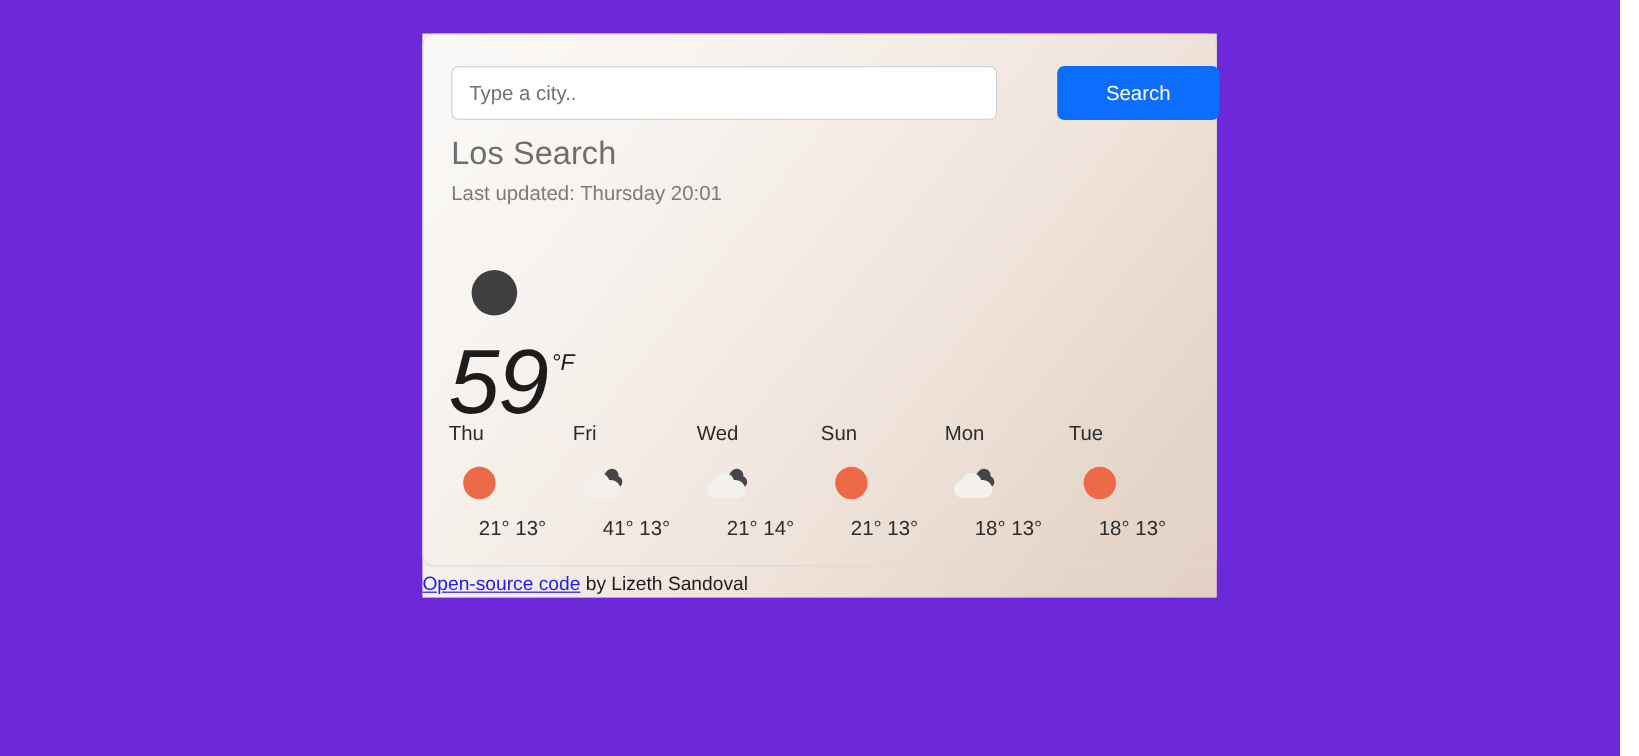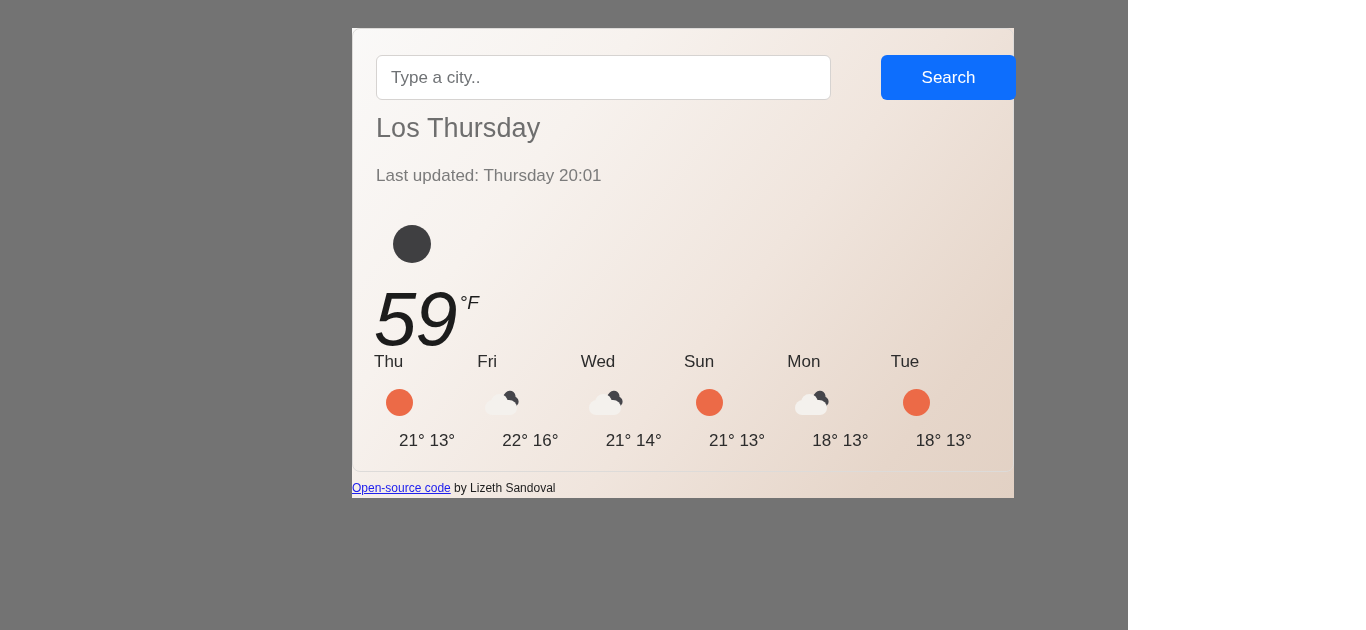--- a/index.html
+++ b/index.html
@@ -9,23 +9,23 @@
     padding: 0;
     width: 1366px;
     height: 630px;
     background: #ffffff;
     font-family: "Liberation Sans", sans-serif;
     overflow: hidden;
   }
 
   #app-root {
     position: relative;
-    width: 1128px;
+    width: 1350px;
     height: 630px;
-    background: #737373;
+    background: #6d28d9;
   }
 
   
   .weather-band {
     position: absolute;
     left: 352px;
     top: 28px;
     width: 662px;
     height: 470px;
     background: linear-gradient(128deg,
@@ -92,21 +92,21 @@
   .city-name {
     font-size: 27px;
     color: #6e6e6e;
     line-height: 32px;
     letter-spacing: 0.1px;
   }
   .city-updated {
     font-size: 17px;
     color: #7b7b7b;
     line-height: 23px;
-    margin-top: 20px;
+    margin-top: 6px;
   }
   .city-condition {
     font-size: 17px;
     color: #7b7b7b;
     line-height: 23px;
   }
 
   
   .metrics-block {
     position: absolute;
@@ -242,21 +242,21 @@
     transform: rotate(40deg);
   }
 
   
   .footer-bar {
     position: absolute;
     left: 0px;
     top: 450px;
     width: 662px;
     height: 20px;
-    font-size: 12px;
+    font-size: 16px;
     line-height: 20px;
     color: #1d1d1d;
     white-space: nowrap;
   }
   .footer-link {
     color: #2020ee;
     text-decoration: underline;
     cursor: pointer;
   }
   .footer-tail { color: #1d1d1d; }
@@ -269,21 +269,21 @@
   <div class="weather-band">
 
     <div class="weather-card">
 
       <div class="search-row">
         <input class="search-input" type="text" placeholder="Type a city.." style="">
         <button class="search-button">Search</button>
       </div>
 
       <div class="city-block">
-        <div class="city-name">Los Thursday</div>
+        <div class="city-name">Los Search</div>
         <div class="city-updated">Last updated: Thursday 20:01</div>
       </div>
 
 
       <div class="current-icon-wrap">
         <div class="icon-dot-dark"></div>
       </div>
 
       <div class="temp-block">
         <span class="temp-value">59</span>
@@ -301,21 +301,21 @@
         </div>
 
         <div class="forecast-col">
           <div class="forecast-day">Fri</div>
           <div class="forecast-icon ico-cloud">
             <div class="cloud-bar"></div>
             <div class="cloud-bar2"></div>
             <div class="cloud-puff"></div>
             <div class="cloud-body"></div>
           </div>
-          <div class="forecast-temps">22° 16°</div>
+          <div class="forecast-temps">41° 13°</div>
         </div>
 
         <div class="forecast-col">
           <div class="forecast-day">Wed</div>
           <div class="forecast-icon ico-cloud">
             <div class="cloud-bar"></div>
             <div class="cloud-bar2"></div>
             <div class="cloud-puff"></div>
             <div class="cloud-body"></div>
           </div>

